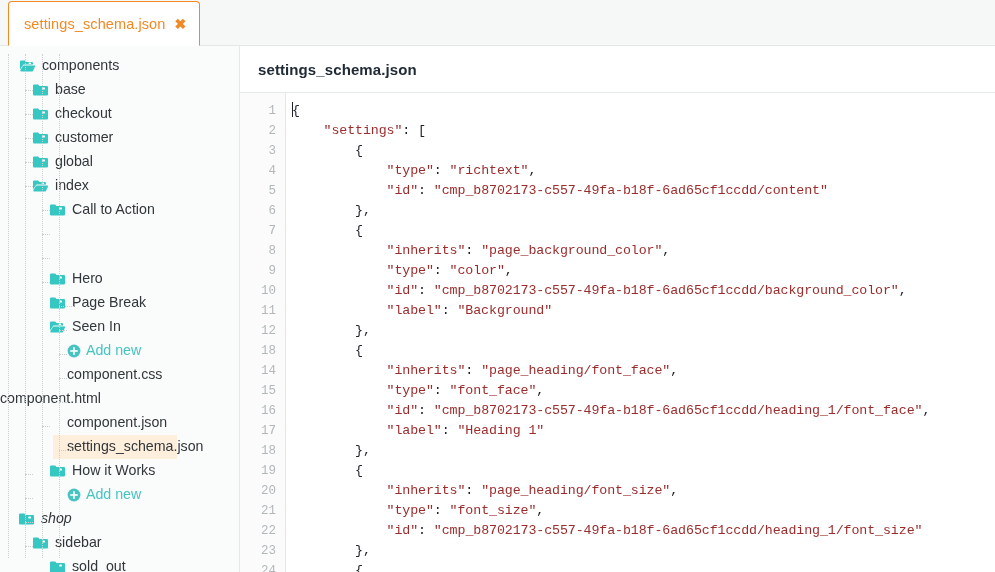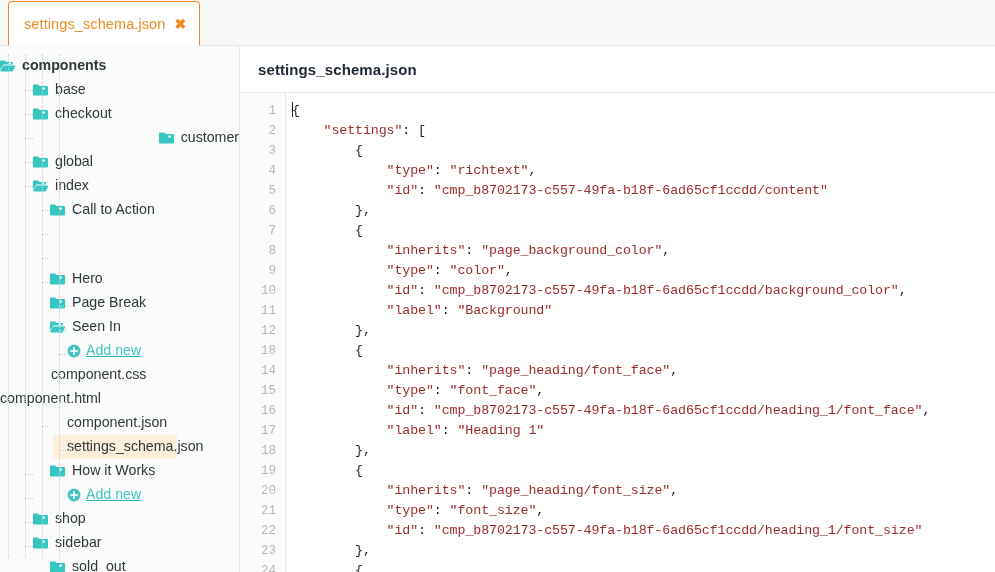--- a/index.html
+++ b/index.html
@@ -97,21 +97,21 @@
   .ficon { width: 15px; height: 12px; margin-right: 7px; flex: 0 0 15px; position: relative; }
   .ficon svg { display:block; }
 
   .node.file .lbl { padding-left: 0; }
 
   .node.selected {
     background: #fdefdc;
   }
   .node.selected .lbl { color: #31373a; }
 
-  .addnew { color: #2bb8b6; text-decoration: underline; }
+  .addnew { color: #2bb8b6; }
   .addnew .lbl { color: #45c4c2; font-size: 14.2px; }
   .plus { width: 14px; height: 14px; margin-right: 5px; flex: 0 0 14px; }
 
   
   .editor { flex: 1 1 auto; min-width: 0; display: flex; flex-direction: column; background: #fff; }
   .editor-header {
     height: 47px;
     flex: 0 0 47px;
     display: flex;
     align-items: center;
@@ -183,21 +183,21 @@
     <div class="tab">
       <span class="tab-label">settings_schema.json</span>
       <span class="tab-close">✖</span>
     </div>
   </div>
 
   <div class="body">
 
     <div class="sidebar">
       <div class="tree" id="tree">
-          <div class="node" style="padding-left: 0; font-weight: bold;">
+          <div class="node" style="padding-left: 20px;">
             <span class="ficon">
               <svg width="15" height="12" viewBox="0 0 15 12">
                 <path d="M0 1.6A1.1 1.1 0 0 1 1.1.5h4.1l1.3 1.4h5.4A1.1 1.1 0 0 1 13 3v1.6H3.4L0 9.4z" fill="#36c7c3"></path>
                 <path d="M3.9 5.4h10.4c.6 0 1 .6.75 1.1l-2.1 4.4a1.1 1.1 0 0 1-1 .6H1.1c-.6 0-1-.6-.75-1.2l2.5-4.4a1.1 1.1 0 0 1 1.05-.5z" fill="#36c7c3"></path>
                 <rect x="8.6" y="2.5" width="2.4" height="1.4" rx=".4" fill="#ffffff"></rect>
               </svg>
             </span>
             <span class="lbl">components</span>
           </div>
           <div class="node" style="padding-left: 33px;">
@@ -211,21 +211,21 @@
           </div>
           <div class="node" style="padding-left: 33px;">
             <span class="ficon">
               <svg width="15" height="12" viewBox="0 0 15 12">
                 <path d="M0 1.6A1.1 1.1 0 0 1 1.1.5h4.1l1.3 1.4h7.4A1.1 1.1 0 0 1 15 3v7.4a1.1 1.1 0 0 1-1.1 1.1H1.1A1.1 1.1 0 0 1 0 10.4z" fill="#36c7c3"></path>
                 <rect x="9.3" y="3.6" width="2.6" height="1.9" rx=".5" fill="#ffffff"></rect>
               </svg>
             </span>
             <span class="lbl">checkout</span>
           </div>
-          <div class="node" style="padding-left: 33px; justify-content: flex-end;">
+          <div class="node" style="padding-left: 33px;">
             <span class="ficon">
               <svg width="15" height="12" viewBox="0 0 15 12">
                 <path d="M0 1.6A1.1 1.1 0 0 1 1.1.5h4.1l1.3 1.4h7.4A1.1 1.1 0 0 1 15 3v7.4a1.1 1.1 0 0 1-1.1 1.1H1.1A1.1 1.1 0 0 1 0 10.4z" fill="#36c7c3"></path>
                 <rect x="9.3" y="3.6" width="2.6" height="1.9" rx=".5" fill="#ffffff"></rect>
               </svg>
             </span>
             <span class="lbl">customer</span>
           </div>
           <div class="node" style="padding-left: 33px;">
             <span class="ficon">
@@ -284,21 +284,21 @@
             <span class="lbl">Seen In</span>
           </div>
           <div class="node addnew" style="padding-left: 67px;">
             <span class="plus"><svg width="14" height="14" viewBox="0 0 14 14">
                 <circle cx="7" cy="7" r="6.4" fill="#45c4c2"></circle>
                 <rect x="6.2" y="3.2" width="1.6" height="7.6" fill="#ffffff"></rect>
                 <rect x="3.2" y="6.2" width="7.6" height="1.6" fill="#ffffff"></rect>
               </svg></span>
             <span class="lbl">Add new</span>
           </div>
-          <div class="node file" style="padding-left: 51px;">
+          <div class="node file" style="padding-left: 67px;">
             <span class="lbl">component.css</span>
           </div>
           <div class="node file" style="">
             <span class="lbl">component.html</span>
           </div>
           <div class="node file" style="padding-left: 67px;">
             <span class="lbl">component.json</span>
           </div>
           <div class="node selected file" style="padding-left: 14px; margin-left: 53px; margin-right: 62px;">
             <span class="lbl">settings_schema.json</span>
@@ -313,21 +313,21 @@
             <span class="lbl">How it Works</span>
           </div>
           <div class="node addnew" style="padding-left: 67px;">
             <span class="plus"><svg width="14" height="14" viewBox="0 0 14 14">
                 <circle cx="7" cy="7" r="6.4" fill="#45c4c2"></circle>
                 <rect x="6.2" y="3.2" width="1.6" height="7.6" fill="#ffffff"></rect>
                 <rect x="3.2" y="6.2" width="7.6" height="1.6" fill="#ffffff"></rect>
               </svg></span>
             <span class="lbl">Add new</span>
           </div>
-          <div class="node" style="padding-left: 33px;">
+          <div class="node" style="padding-left: 19px; font-style: italic;">
             <span class="ficon">
               <svg width="15" height="12" viewBox="0 0 15 12">
                 <path d="M0 1.6A1.1 1.1 0 0 1 1.1.5h4.1l1.3 1.4h7.4A1.1 1.1 0 0 1 15 3v7.4a1.1 1.1 0 0 1-1.1 1.1H1.1A1.1 1.1 0 0 1 0 10.4z" fill="#36c7c3"></path>
                 <rect x="9.3" y="3.6" width="2.6" height="1.9" rx=".5" fill="#ffffff"></rect>
               </svg>
             </span>
             <span class="lbl">shop</span>
           </div>
           <div class="node" style="padding-left: 33px;">
             <span class="ficon">

